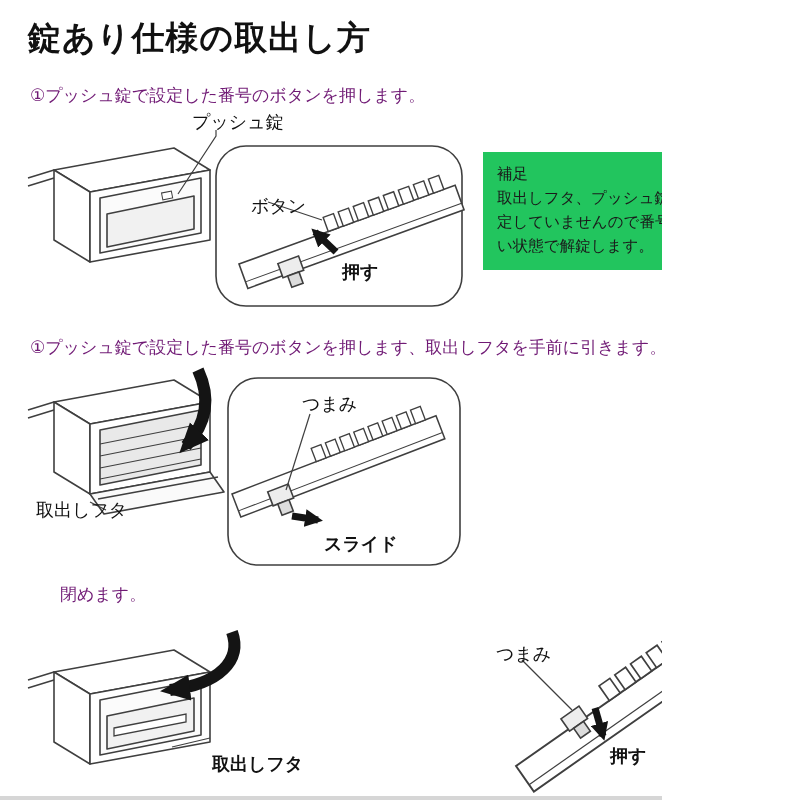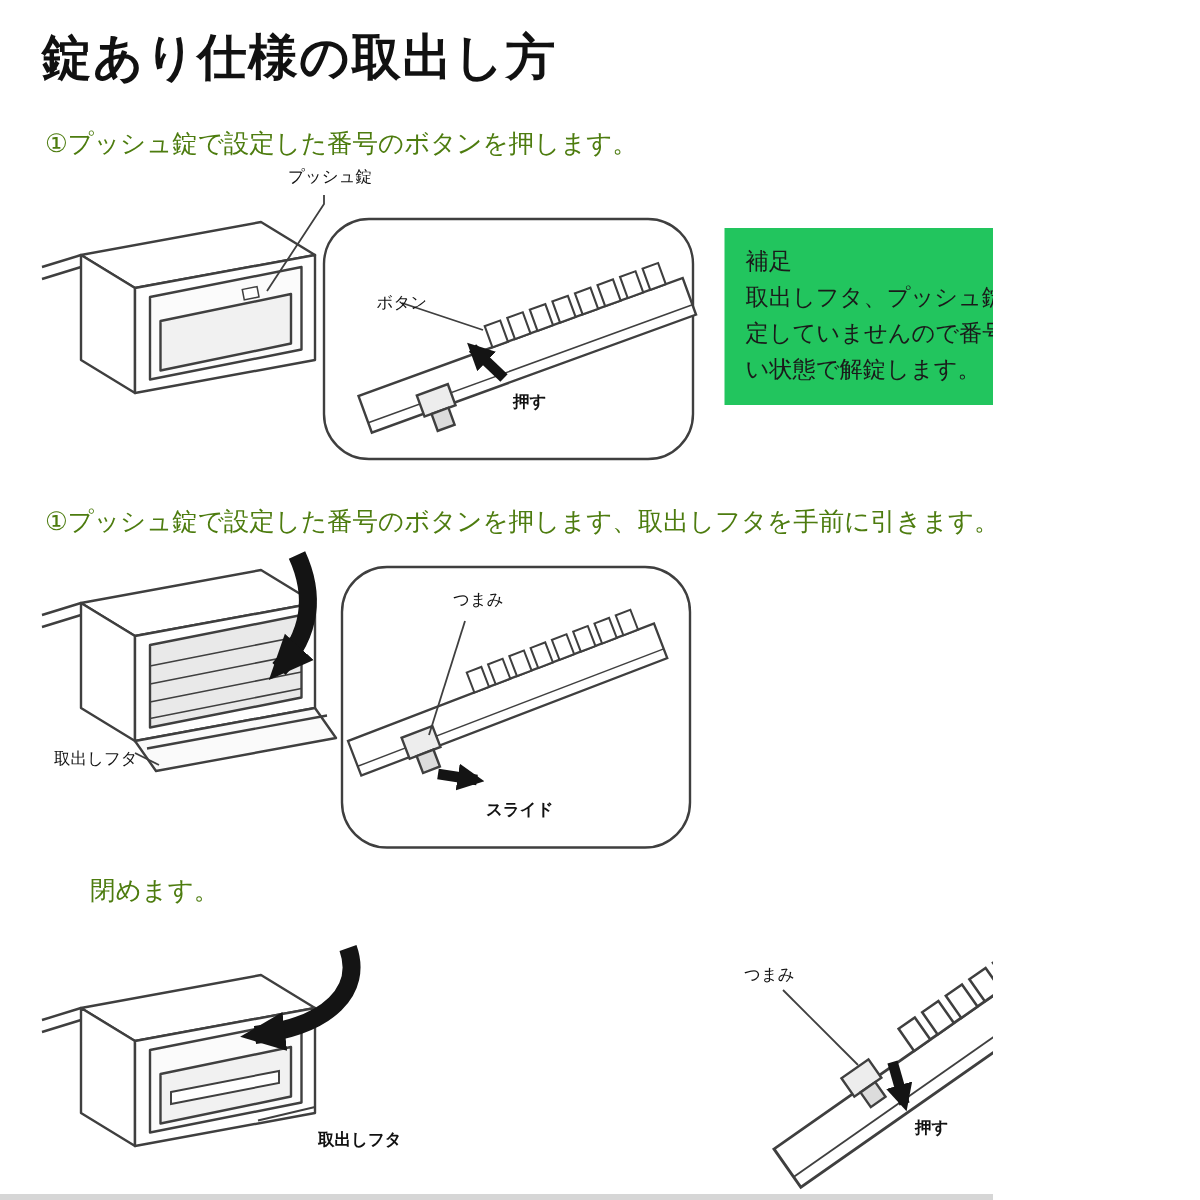--- a/index.html
+++ b/index.html
@@ -7,26 +7,26 @@
   body {
     width:800px; height:800px;
     font-family:"DejaVu Sans","Liberation Sans",sans-serif;
     color:#1a1a1a;
   }
   .page { position:relative; width:662px; height:800px; background:#ffffff; overflow:hidden; }
   .title {
     position:absolute; left:28px; top:16px;
     font-size:33px; font-weight:bold; letter-spacing:1px; color:#111;
   }
-  .step-text { position:absolute; font-size:17px; white-space:nowrap; color:#4d7c0f; }
+  .step-text { position:absolute; font-size:17px; white-space:nowrap; color:#701a75; }
   .step3-line { font-size:17px; line-height:28px; white-space:nowrap; }
   .step3-line.indent { margin-left:30px; }
   .illus { position:absolute; }
   .illus svg { position:absolute; left:0; top:0; }
-  .lbl { position:absolute; font-size:11px; white-space:nowrap; color:#111; }
+  .lbl { position:absolute; font-size:18px; white-space:nowrap; color:#111; }
   .bold { font-weight:bold;margin-top:24px; }
   .note-yellow {
     position:absolute; left:483px; top:152px; width:280px;
     background:#22c55e; padding:10px 14px 12px 14px;
     font-size:15.5px; line-height:1.55;
   }
   .note-request {
     position:absolute; left:484px; top:434px; width:281px;
     background:#ffffff; border:2px solid #F3C49E;
     padding:8px 12px 12px 12px; font-size:15.5px; line-height:1.5;

